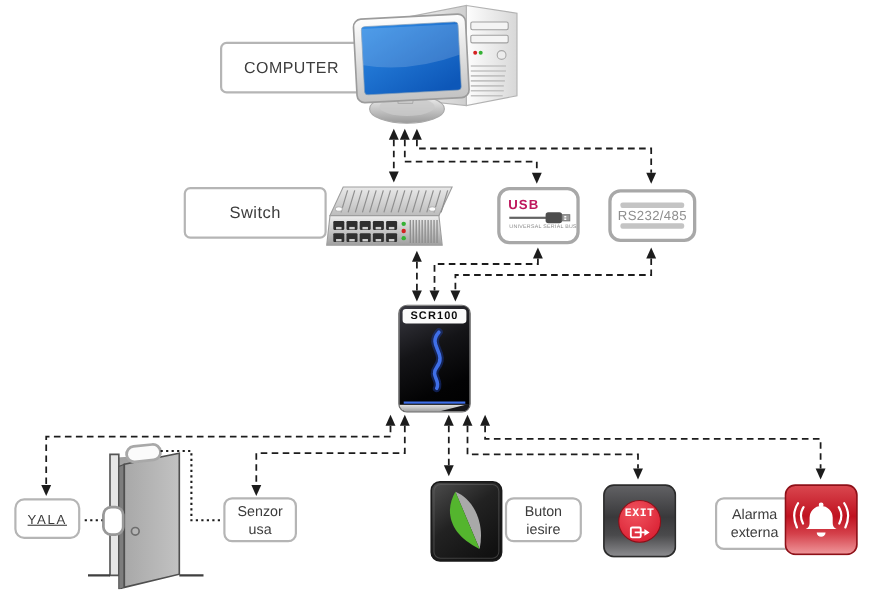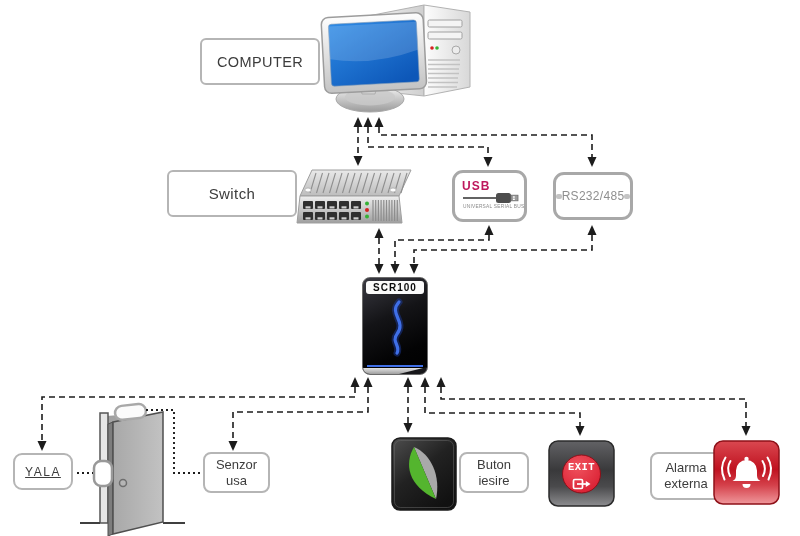--- a/index.html
+++ b/index.html
@@ -17,21 +17,21 @@
   .lbox{position:absolute;background:#fff;border:2px solid var(--box-border,#b5b5b5);
         border-radius:7px;display:flex;align-items:center;justify-content:center;
         text-align:center;z-index:2;}
   .lbox.big{font-size:14.5px;letter-spacing:.4px;border-radius:6px;}
   .lbox.two{flex-direction:column;font-size:13px;line-height:1.22;border-radius:8px;}
   .lbox.port{border-width:3px;border-color:#a8a8a8;border-radius:11px;z-index:3;}
 
   .yala{font-size:12px;letter-spacing:1.5px;border-width:2.5px;border-radius:9px;text-decoration:underline;}
 
   
-  .rsbox{flex-direction:row;gap:0;}
+  .rsbox{flex-direction:column;gap:0;}
   .rsbar{width:58px;height:5px;background:#c4c4c4;border-radius:2px;}
   .rstext{font-size:12px;color:var(--muted-text,#8f8f8f);letter-spacing:.3px;}
 
   
   .usbbox{z-index:3;}
   .usbword{position:absolute;left:7px;top:6px;font-size:12px;font-weight:bold;
            color:#be185d;letter-spacing:1px;}
   .usbstrike{position:absolute;left:8px;top:24px;width:38px;height:2px;background:#636363;}
   .usbsub{position:absolute;left:8px;top:31px;font-size:4.8px;color:#8a8a8a;
           letter-spacing:.25px;white-space:nowrap;}
@@ -103,21 +103,21 @@
     <polygon points="408,377 403.5,387 412.5,387"></polygon>
     <polygon points="425,377 420.5,387 429.5,387"></polygon>
     <polygon points="441,377 436.5,387 445.5,387"></polygon>
     <polygon points="42,451 37.5,441 46.5,441"></polygon>
     <polygon points="233,451 228.5,441 237.5,441"></polygon>
     <polygon points="408,433 403.5,423 412.5,423"></polygon>
     <polygon points="580,436 575.5,426 584.5,426"></polygon>
     <polygon points="746,436 741.5,426 750.5,426"></polygon>
   </svg>
 
-  <div class="lbox big" style="left:200px;top:38px;width:120px;height:47px;">
+  <div class="lbox big" style="left:200px;top:38px;width:130px;height:47px;">
     <span>COMPUTER</span>
   </div>
 
   <div class="lbox big" style="left:167px;top:170px;width:130px;height:47px;font-size:15px;">
     <span>Switch</span>
   </div>
 
   <div class="lbox port usbbox" style="left:452px;top:170px;width:75px;height:52px;">
     <span class="usbword">USB</span>
     <span class="usbstrike"></span>

